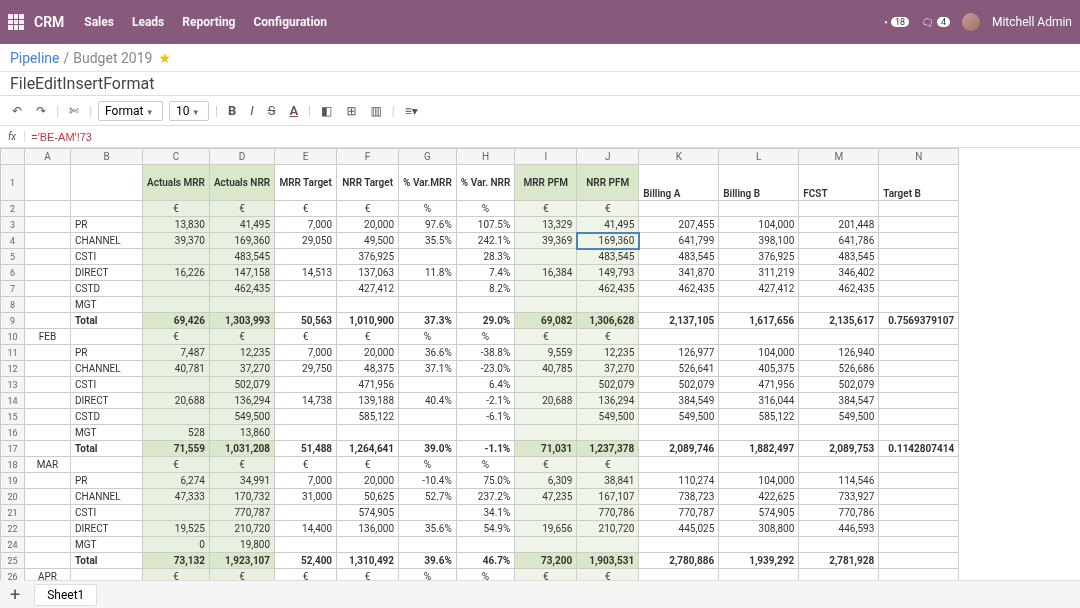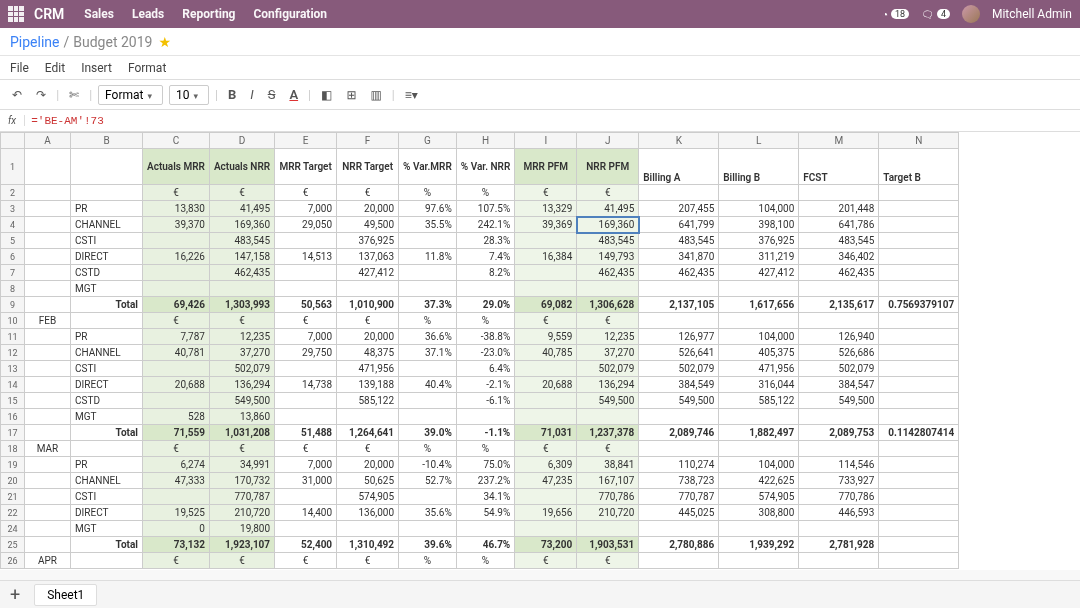--- a/index.html
+++ b/index.html
@@ -1,56 +1,56 @@
 <!DOCTYPE html>
 <html><head>
 <meta charset="utf-8">
 <style>
 * { margin: 0; padding: 0; box-sizing: border-box; font-family: -apple-system, BlinkMacSystemFont, "Segoe UI", Roboto, sans-serif; }
 body { background: #f8f8f8; width: 1080px; height: 608px; overflow: hidden; }
-.topbar { background: #875A7B; height: 28px; display: flex; align-items: center; color: #fff; font-size: 12px; padding: 0 8px; }
+.topbar { background: #875A7B; height: 44px; display: flex; align-items: center; color: #fff; font-size: 12px; padding: 0 8px; }
 .apps-icon { width: 16px; height: 16px; display: grid; grid-template-columns: repeat(3,1fr); grid-template-rows: repeat(3,1fr); gap: 1px; margin-right: 10px; }
 .apps-icon span { background: #fff; opacity: .9; }
 .brand { font-weight: 600; font-size: 14px; margin-right: 20px; }
 .nav-items { display: flex; gap: 18px; font-weight: bold; }
 .nav-items span { cursor: pointer; opacity: .95; }
 .spacer { flex: 1; }
 .top-right { display: flex; align-items: center; gap: 12px; }
 .badge { display: inline-flex; align-items: center; gap: 3px; font-size: 10px; }
 .badge-count { background: #fff; color: #333; border-radius: 8px; padding: 0 4px; font-size: 9px; }
 .avatar { width: 18px; height: 18px; border-radius: 50%; background: linear-gradient(135deg,#c9a,#975); }
 
 .breadcrumb-bar { background: #fff; height: 28px; display: flex; align-items: center; padding: 0 10px; font-size: 14px; border-bottom: 1px solid #e4e4e4; }
 .bc1 { color: #3b82f6; }
 .bc2 { color: #888; }
 .star { color: #f3c000; margin-left: 6px; }
 
-.menu-bar { background: #fff; height: 24px; display: flex; align-items: center; padding: 0 10px; gap: 16px; font-size: 12px; color: #444; border-bottom: 1px solid #ddd; }
+.menu-bar { background: #fff; height: 24px; display: flex; align-items: center; padding: 0 10px; gap: 0; font-size: 16px; color: #444; border-bottom: 1px solid #ddd; }
 
 .tool-bar { background: #fff; height: 30px; display: flex; align-items: center; padding: 0 8px; gap: 6px; border-bottom: 1px solid #ddd; font-size: 12px; }
 .tb-btn { padding: 2px 4px; color: #555; cursor: pointer; }
 .tb-sep { color: #ccc; }
 .tb-drop { border: 1px solid #ccc; padding: 2px 10px 2px 6px; border-radius: 2px; position: relative; }
 .tb-drop::after { content: "▾"; font-size: 9px; margin-left: 4px; color: #666; }
 .color-A { text-decoration: underline; text-decoration-color: #d33; font-weight: 600; }
 .tiny { font-size: 13px; }
 
 .formula-bar { background: #fff; height: 22px; display: flex; align-items: center; border-bottom: 1px solid #ddd; }
 .fx { font-style: italic; font-size: 10px; padding: 0 8px; color: #555; border-right: 1px solid #ddd; }
-.formula { font-size: 11px; color: #c33; padding-left: 6px; font-family: Liberation Mono, monospace; }
+.formula { font-size: 11px; color: #c33; padding-left: 6px; font-family: Liberation Sans, sans-serif; }
 
 .sheet-area { position: relative; overflow: auto; height: 438px; background: #fff; }
 table.sheet { border-collapse: collapse; font-size: 10px; color: #333; table-layout: fixed; }
 table.sheet th, table.sheet td { border: 1px solid #ccc; white-space: nowrap; overflow: hidden; }
 th.coltop { background: #f5f5f5; text-align: center; font-weight: 400; height: 16px; color: #666; font-size: 10px; position: sticky; top:0; z-index:2; }
 th.rowhdr { background: #f5f5f5; text-align: center; font-weight: 400; width: 24px; color: #666; font-size: 9px; position: sticky; left:0; z-index:1; }
 th.corner { background: #f5f5f5; position: sticky; left:0; top:0; z-index:3; }
 td { padding: 1px 4px; text-align: right; height: 16px; }
 td.lbl { text-align: left; }
-td.bold { font-weight: 700; text-align: right; }
+td.bold { font-weight: 700; }
 td.center { text-align: center; }
 td.green { background: #e8f1e0; }
 td.dgreen { background: #d9e8ca; }
 td.lgreen { background: #eef5e8; }
 tr.header-row td { text-align: center; font-weight: 600; height: 36px; vertical-align: middle; }
 tr.curr td { text-align: center; }
 .selected-cell { outline: 2px solid #4f81bd; outline-offset: -1px; }
 
 .bottom-bar { position: absolute; bottom: 0; left: 0; right: 0; height: 28px; background: #f5f5f5; border-top: 1px solid #ddd; display: flex; align-items: center; padding: 0 10px; gap: 14px; font-size: 12px; }
 </style>
@@ -312,21 +312,21 @@
           <td class="lgreen center">€</td>
           <td class="center"></td>
           <td class="center"></td>
           <td class="center"></td>
           <td class="center"></td>
         </tr>
         <tr class="">
           <th class="rowhdr">11</th>
           <td class="lbl"></td>
           <td class="lbl">PR</td>
-          <td class="green">7,787</td>
+          <td class="green">7,487</td>
           <td class="green">12,235</td>
           <td class="">7,000</td>
           <td class="">20,000</td>
           <td class="">36.6%</td>
           <td class="">-38.8%</td>
           <td class="lgreen">9,559</td>
           <td class="lgreen">12,235</td>
           <td class="">126,977</td>
           <td class="">104,000</td>
           <td class="">126,940</td>

